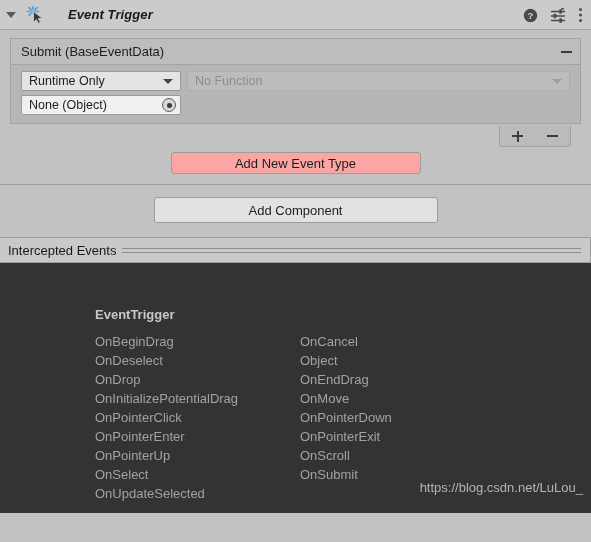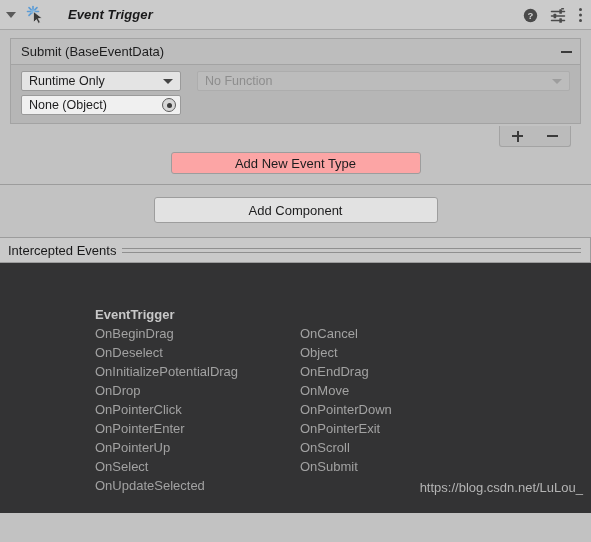--- a/index.html
+++ b/index.html
@@ -114,21 +114,21 @@
   }
 
   .event-rows {
     background: #b6b6b6;
     padding: 6px 10px 8px 10px;
     box-sizing: border-box;
   }
   .row1 {
     display: flex;
     align-items: center;
-    gap: 16px;
+    gap: 6px;
   }
   .dropdown {
     position: relative;
     height: 20px;
     background: #e4e4e4;
     border: 1px solid #9a9a9a;
     border-radius: 2px;
     display: flex;
     align-items: center;
     box-sizing: border-box;
@@ -331,21 +331,21 @@
   .event-cols {
     position: absolute;
     left: 95px;
     top: 42px;
   }
   .ev-title {
     font-size: 13px;
     font-weight: bold;
     color: #c8c8c8;
     line-height: 19px;
-    margin-bottom: 0px;
+    margin-bottom: 8px;
   }
   .cols {
     display: flex;
   }
   .col {
     display: flex;
     flex-direction: column;
   }
   .col-left { width: 205px; }
   .ev-item {
@@ -478,22 +478,22 @@
     <span class="intercepted-tick"></span>
   </div>
 
   <div class="event-panel">
     <div class="event-cols">
       <div class="ev-title">EventTrigger</div>
       <div class="cols">
         <div class="col col-left">
           <span class="ev-item">OnBeginDrag</span>
           <span class="ev-item">OnDeselect</span>
+          <span class="ev-item">OnDrop</span>
           <span class="ev-item">OnInitializePotentialDrag</span>
-          <span class="ev-item">OnDrop</span>
           <span class="ev-item">OnPointerClick</span>
           <span class="ev-item">OnPointerEnter</span>
           <span class="ev-item">OnPointerUp</span>
           <span class="ev-item">OnSelect</span>
           <span class="ev-item">OnUpdateSelected</span>
         </div>
         <div class="col col-right">
           <span class="ev-item">OnCancel</span>
           <span class="ev-item">Object</span>
           <span class="ev-item">OnEndDrag</span>

